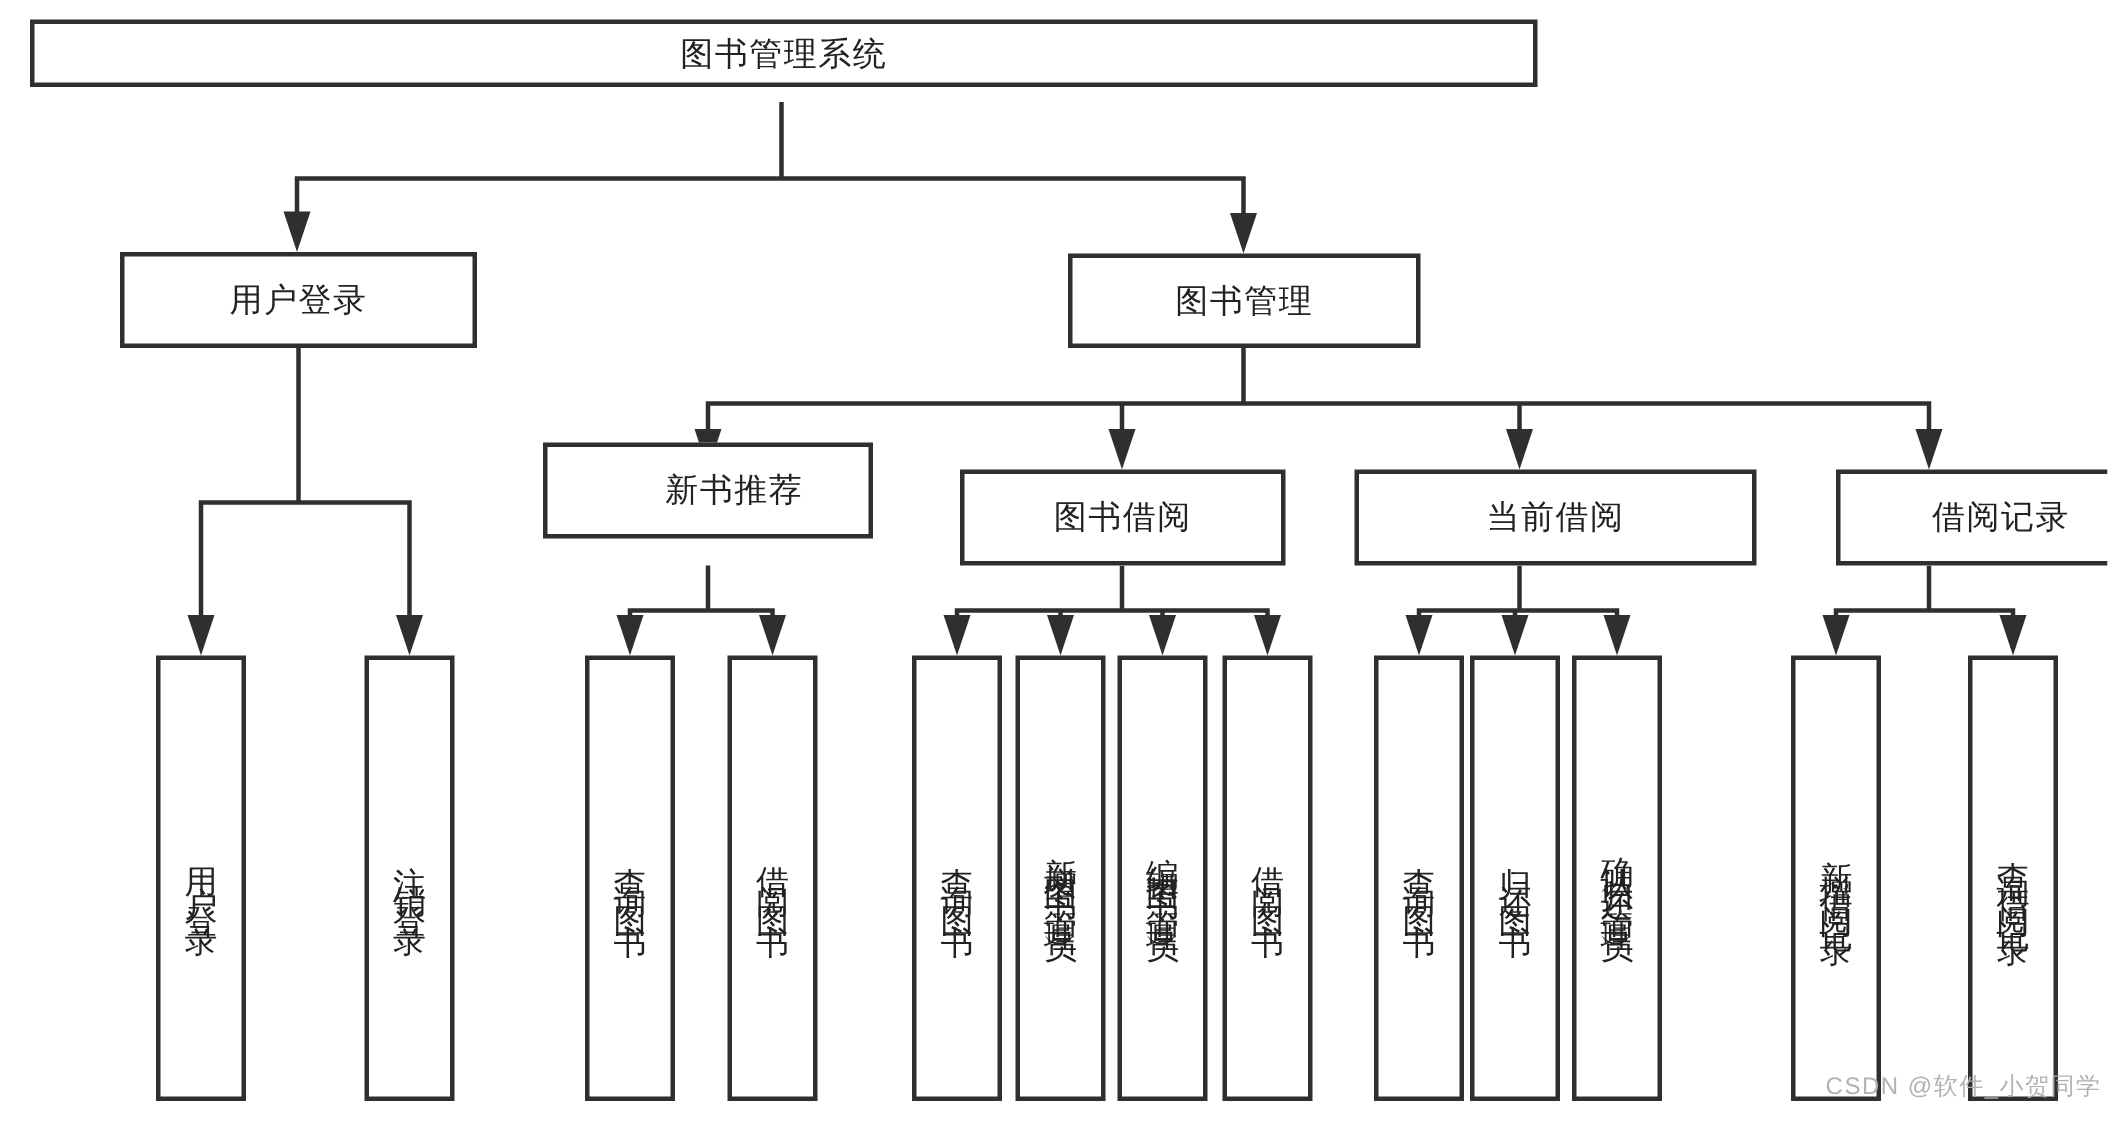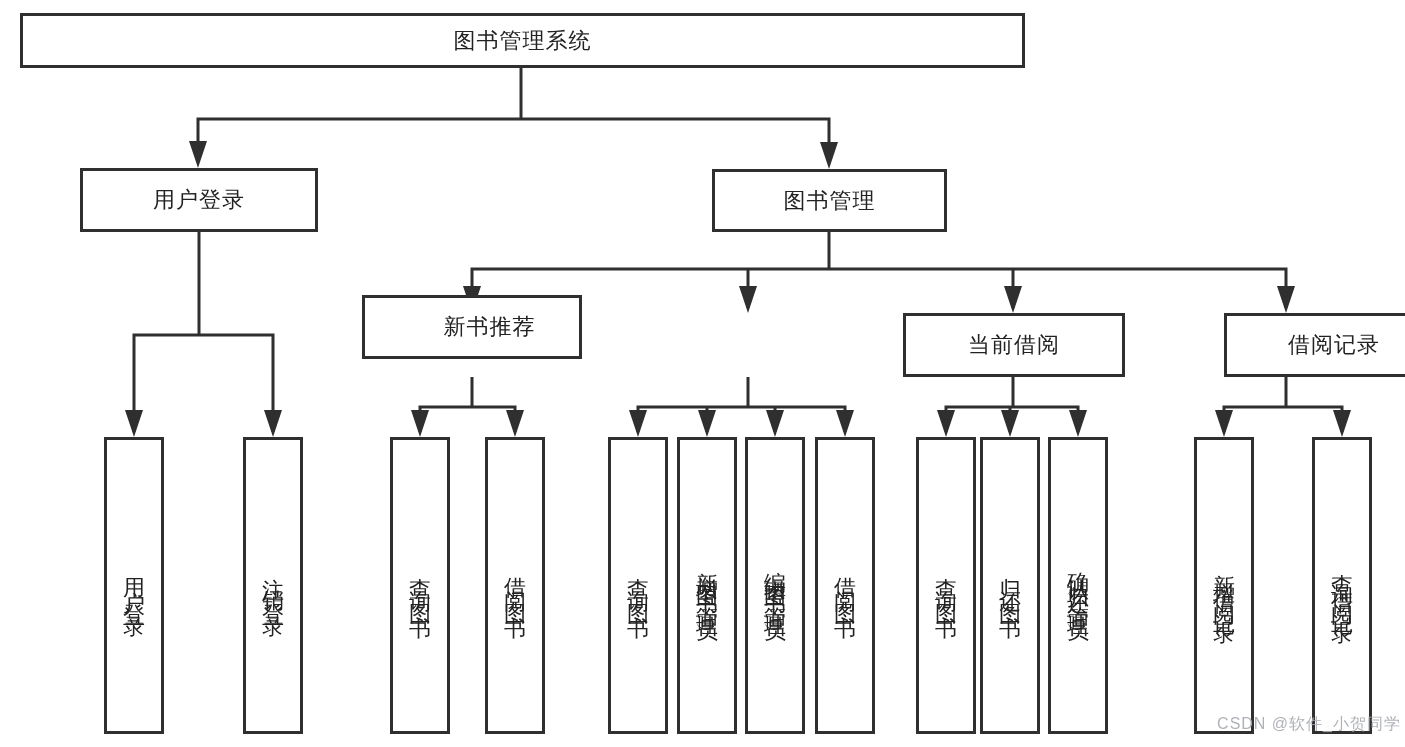--- a/index.html
+++ b/index.html
@@ -94,27 +94,28 @@
       <path d="M766 410 L784 410 L775 437 Z"></path>
       <path d="M836 410 L854 410 L845 437 Z"></path>
       <path d="M937 410 L955 410 L946 437 Z"></path>
       <path d="M1001 410 L1019 410 L1010 437 Z"></path>
       <path d="M1069 410 L1087 410 L1078 437 Z"></path>
       <path d="M1215 410 L1233 410 L1224 437 Z"></path>
       <path d="M1333 410 L1351 410 L1342 437 Z"></path>
     </g>
   </svg>
 
-  <div class="box" style="left:20px; top:13px; width:1005px; height:55px;">图书管理系统</div>
+  <div class="box" style="left:20px; top:13px; width:1005px; height:45px;">图书管理系统</div>
 
   <div class="box" style="left:80px; top:168px; width:238px; height:64px;">用户登录</div>
   <div class="box" style="left:712px; top:169px; width:235px; height:63px;">图书管理</div>
 
   <div class="box" style="left:362px; top:295px; width:220px; height:64px;padding-left:35px;">新书推荐</div>
-  <div class="box" style="left:903px; top:313px; width:222px; height:64px;">当前借阅</div>
+  <div class="box" style="left:640px; top:313px; width:217px; height:64px;">图书借阅</div>
+  <div class="box" style="left:903px; top:313px; width:268px; height:64px;">当前借阅</div>
   <div class="box" style="left:1176px; top:313px; width:220px; height:64px;margin-left:48px;">借阅记录</div>
 
   <div class="box vbox" style="left:104px; top:437px; width:60px; height:297px;">
     <span>用户登录</span>
   </div>
   <div class="box vbox" style="left:243px; top:437px; width:60px; height:297px;">
     <span>注销登录</span>
   </div>
 
   <div class="box vbox" style="left:390px; top:437px; width:60px; height:297px;">

